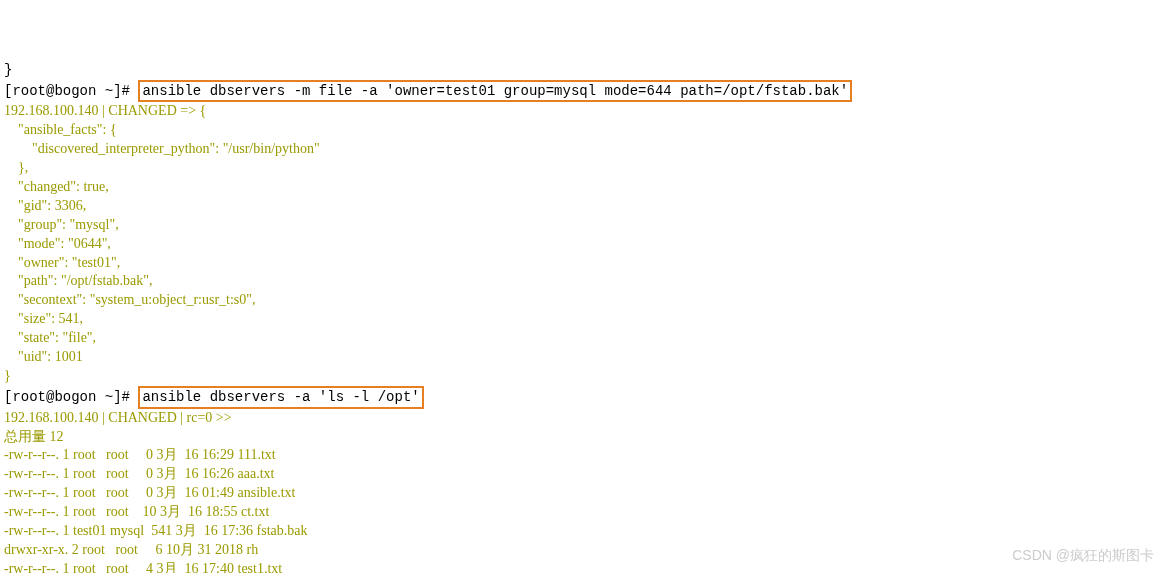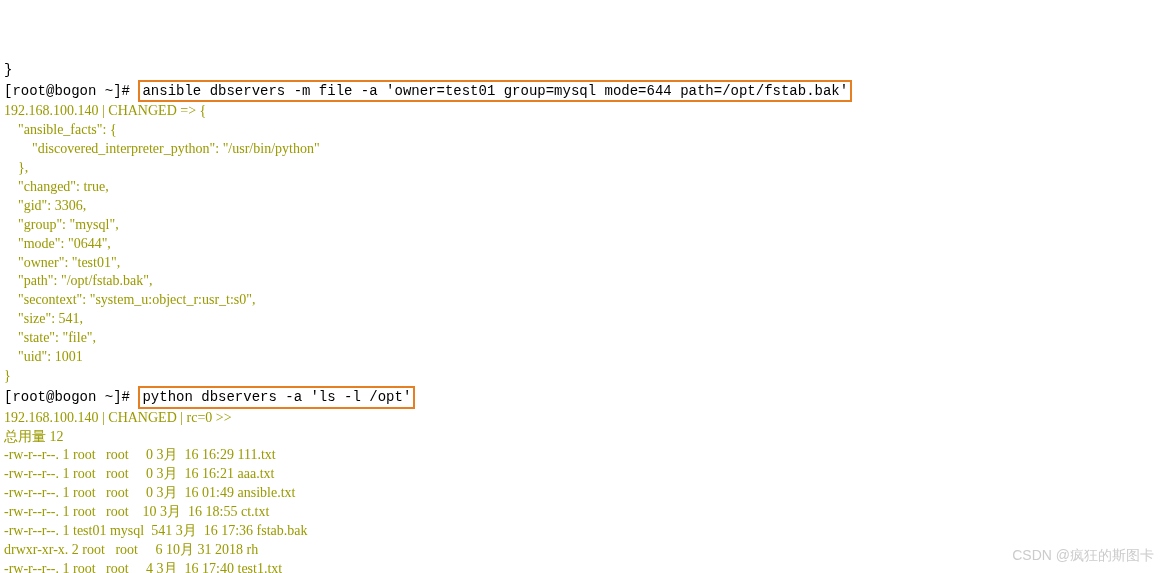--- a/index.html
+++ b/index.html
@@ -42,25 +42,25 @@
 <span class="olive">    "gid": 3306,</span>
 <span class="olive">    "group": "mysql",</span>
 <span class="olive">    "mode": "0644",</span>
 <span class="olive">    "owner": "test01",</span>
 <span class="olive">    "path": "/opt/fstab.bak",</span>
 <span class="olive">    "secontext": "system_u:object_r:usr_t:s0",</span>
 <span class="olive">    "size": 541,</span>
 <span class="olive">    "state": "file",</span>
 <span class="olive">    "uid": 1001</span>
 <span class="olive">}</span>
-<span class="black">[root@bogon ~]#</span> <span class="highlight-box"><span class="black">python dbservers -a 'ls -l /opt'</span></span>
+<span class="black">[root@bogon ~]#</span> <span class="highlight-box"><span class="black">ansible dbservers -a 'ls -l /opt'</span></span>
 <span class="olive">192.168.100.140 | CHANGED | rc=0 &gt;&gt;</span>
 <span class="olive">总用量 12</span>
 <span class="olive">-rw-r--r--. 1 root   root     0 3月  16 16:29 111.txt</span>
-<span class="olive">-rw-r--r--. 1 root   root     0 3月  16 16:21 aaa.txt</span>
+<span class="olive">-rw-r--r--. 1 root   root     0 3月  16 16:26 aaa.txt</span>
 <span class="olive">-rw-r--r--. 1 root   root     0 3月  16 01:49 ansible.txt</span>
 <span class="olive">-rw-r--r--. 1 root   root    10 3月  16 18:55 ct.txt</span>
 <span class="olive">-rw-r--r--. 1 test01 mysql  541 3月  16 17:36 fstab.bak</span>
 <span class="olive">drwxr-xr-x. 2 root   root     6 10月 31 2018 rh</span>
 <span class="olive">-rw-r--r--. 1 root   root     4 3月  16 17:40 test1.txt</span>
 </div>
 
 <div class="watermark">CSDN @疯狂的斯图卡</div>
 
 

